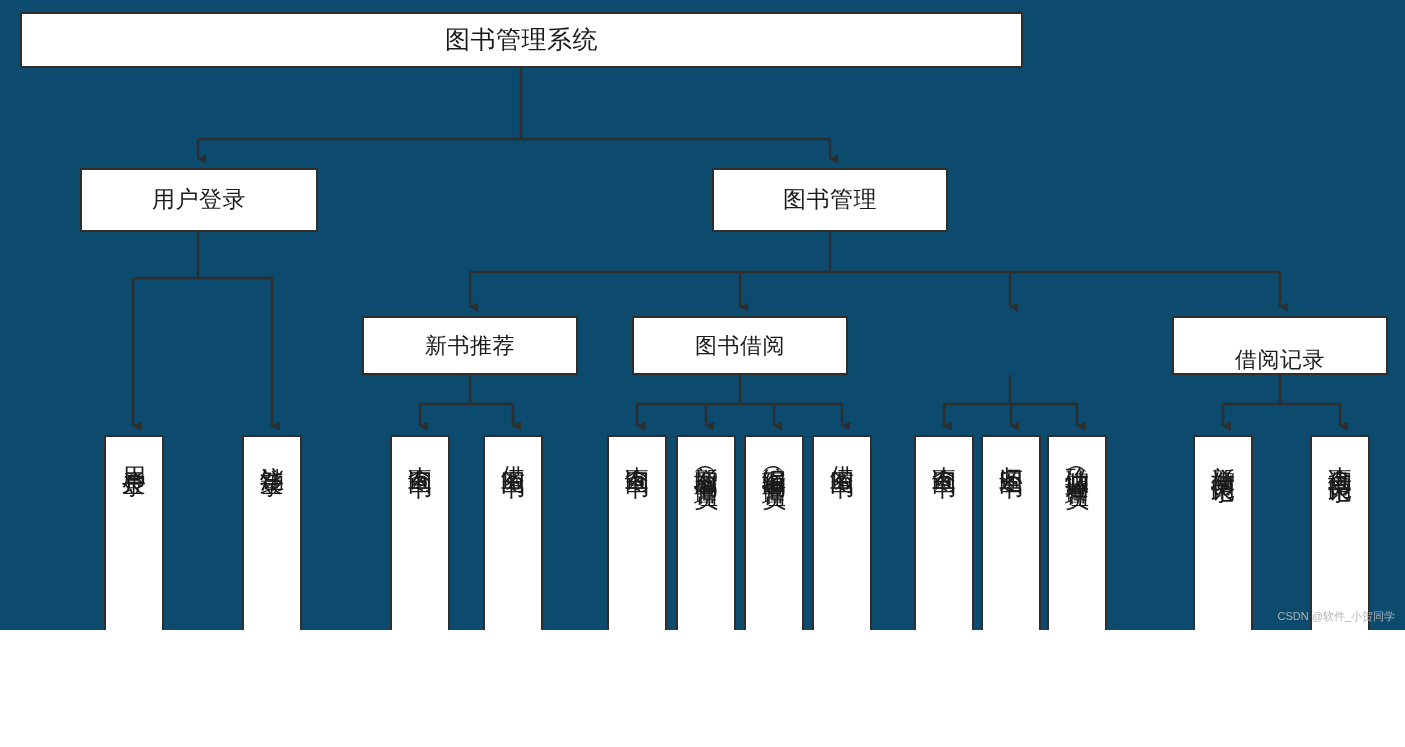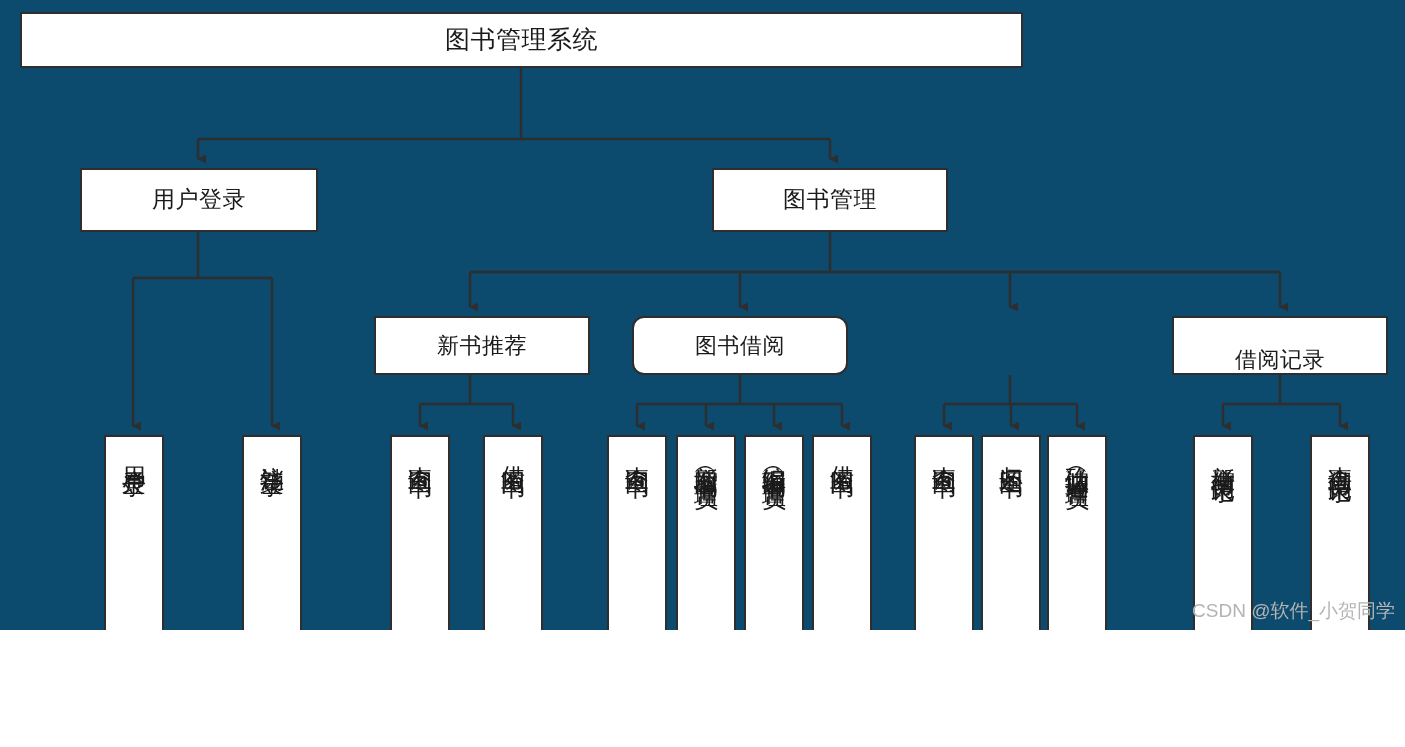--- a/index.html
+++ b/index.html
@@ -64,21 +64,21 @@
     font-size: 24px;
     line-height: 1.0;
     letter-spacing: 3px;
     white-space: nowrap;
     margin-top: 4px;
   }
   #watermark {
     position: absolute;
     right: 10px;
     bottom: 6px;
-    font-size: 19px;
+    font-size: 11px;
     color: #b3b3b3;
     z-index: 5;
     white-space: nowrap;
     font-family: "Liberation Sans", "DejaVu Sans", sans-serif;
   }
 </style>
 </head>
 <body>
 
 <div id="diagram-root">
@@ -137,24 +137,24 @@
     <span class="node-label">图书管理系统</span>
   </div>
 
   <div class="node node-mid" style="left:80px; top:168px; width:238px; height:64px;">
     <span class="node-label">用户登录</span>
   </div>
   <div class="node node-mid" style="left:712px; top:168px; width:236px; height:64px;">
     <span class="node-label">图书管理</span>
   </div>
 
-  <div class="node node-sub" style="left:362px; top:316px; width:216px; height:59px;margin-left:12px;">
+  <div class="node node-sub" style="left:362px; top:316px; width:216px; height:59px;">
     <span class="node-label">新书推荐</span>
   </div>
-  <div class="node node-sub" style="left:632px; top:316px; width:216px; height:59px;border-radius:12px;">
+  <div class="node node-sub" style="left:632px; top:316px; width:216px; height:59px;">
     <span class="node-label">图书借阅</span>
   </div>
   <div class="node node-sub" style="left:1172px; top:316px; width:216px; height:59px;align-items:flex-end;">
     <span class="node-label">借阅记录</span>
   </div>
 
   <div class="node node-leaf" style="left:104px; top:435px; width:60px; height:298px;">
     <span class="node-label">用户登录</span>
   </div>
   <div class="node node-leaf" style="left:242px; top:435px; width:60px; height:298px;">

